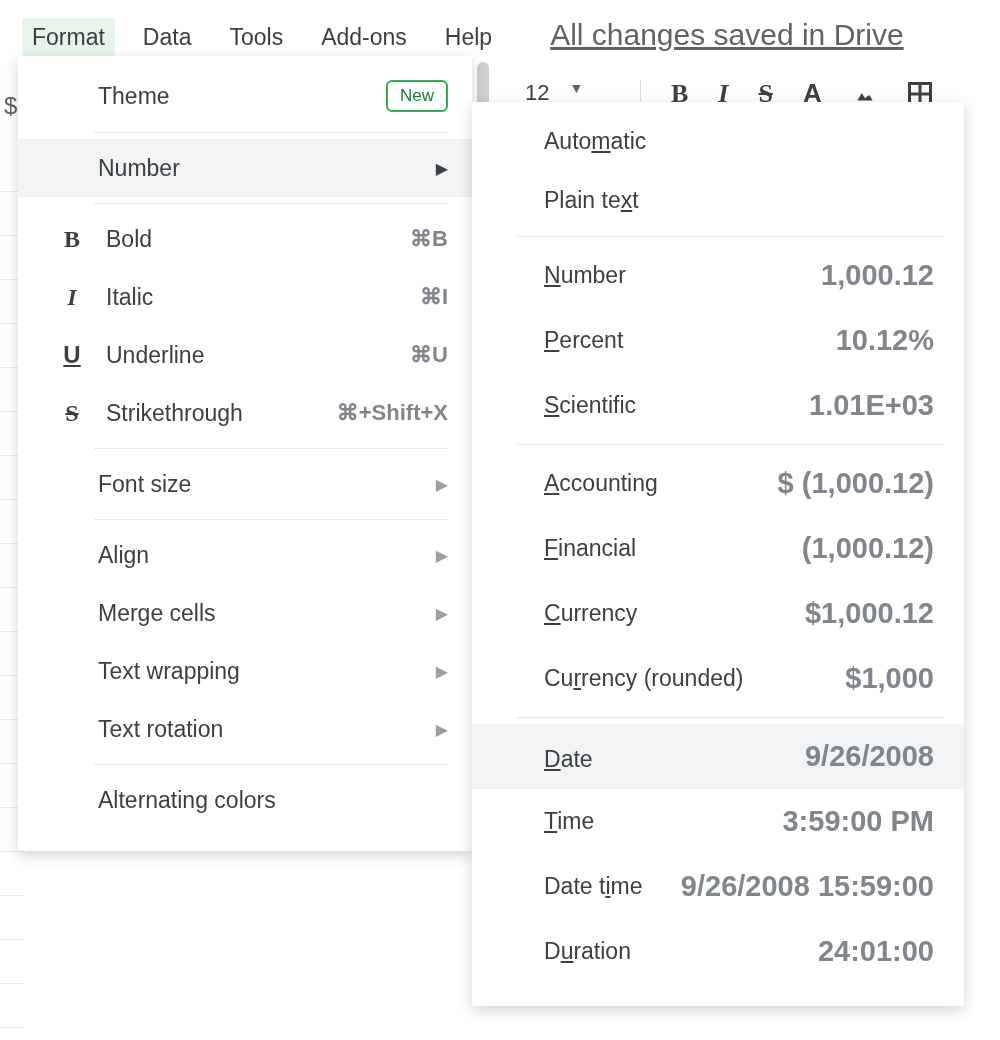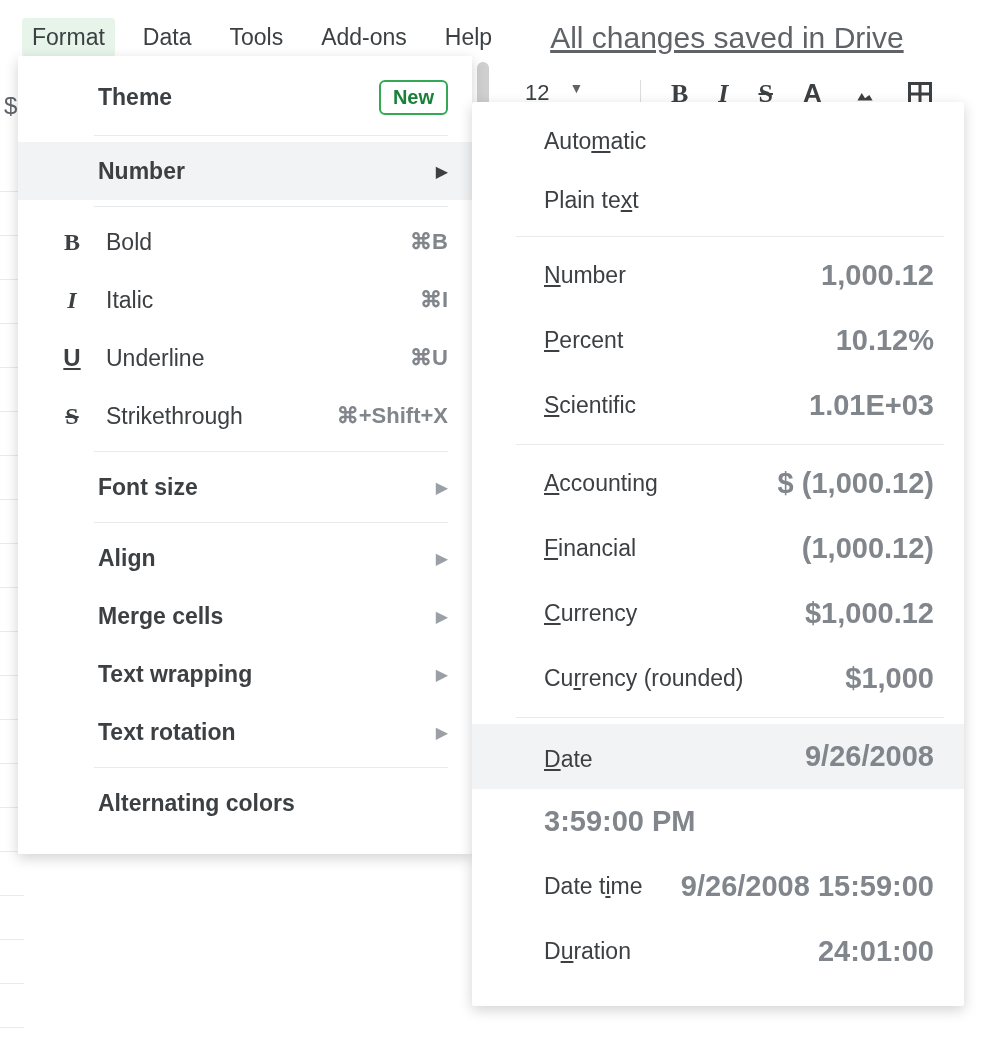--- a/index.html
+++ b/index.html
@@ -7,21 +7,21 @@
     font-family: Arial, "Helvetica Neue", Helvetica, sans-serif;
     background: #fff;
     width: 1000px;
     height: 1040px;
     overflow: hidden;
     position: relative;
     color: #3c4043;
   }
   .menubar {
     display: flex;
-    align-items: center;
+    align-items: flex-start;
     gap: 18px;
     padding: 18px 0 10px 22px;
     font-size: 23px;
     color: #3c4043;
   }
   .menubar .menu-item {
     padding: 6px 10px;
     border-radius: 4px;
     cursor: default;
   }
@@ -116,31 +116,31 @@
     position: absolute;
     left: 44px;
     width: 28px;
     text-align: center;
     font-size: 24px;
     color: #3c4043;
   }
   .dd-row.with-icon { padding-left: 84px; }
   .dd-row.with-icon .icon-slot { left: 40px; }
   .dd-row .label { flex: 1; padding-left: 36px; }
-  .dd-row.no-icon .label { padding-left: 36px; font-weight: bold; }
+  .dd-row.no-icon .label { padding-left: 36px; }
   .dd-row .shortcut {
     color: #80868b;
     font-size: 22px;
     font-weight: 600;
   }
   .dd-row .badge {
     border: 2px solid #34a853;
     color: #188038;
-    font-weight: 700;
-    font-size: 20px;
+    font-weight: 400;
+    font-size: 17px;
     padding: 4px 12px;
     border-radius: 6px;
   }
   .dd-row .arrow {
     color: #3c4043;
     font-size: 16px;
   }
   .dd-row .arrow.grey { color: #9aa0a6; }
   .dd-sep {
     height: 1px;
@@ -357,20 +357,21 @@
     <span class="lbl">Cu<span class="u">r</span>rency (rounded)</span>
     <span class="ex">$1,000</span>
   </div>
   <div class="sm-sep"></div>
 
   <div class="sm-row hover">
     <span class="lbl"><span class="u">D</span>ate</span>
     <span class="ex">9/26/2008</span>
   </div>
   <div class="sm-row">
+    <span class="lbl"><span class="u">T</span>ime</span>
     <span class="ex">3:59:00 PM</span>
   </div>
   <div class="sm-row">
     <span class="lbl">Date t<span class="u">i</span>me</span>
     <span class="ex">9/26/2008 15:59:00</span>
   </div>
   <div class="sm-row">
     <span class="lbl">D<span class="u">u</span>ration</span>
     <span class="ex">24:01:00</span>
   </div>

